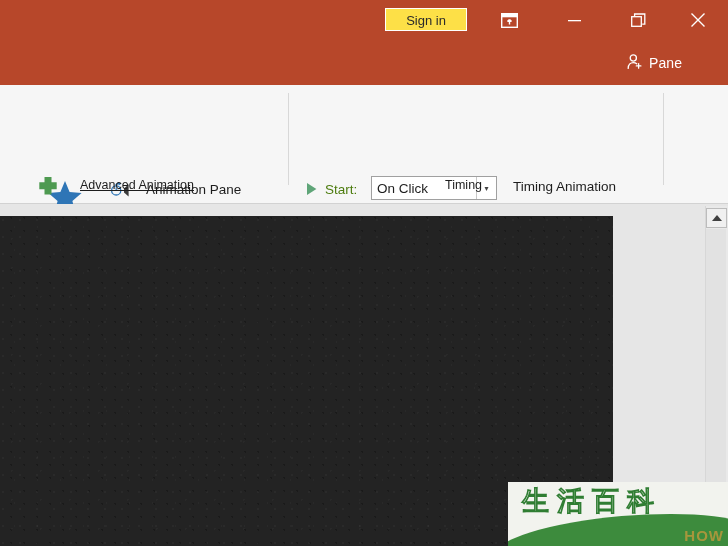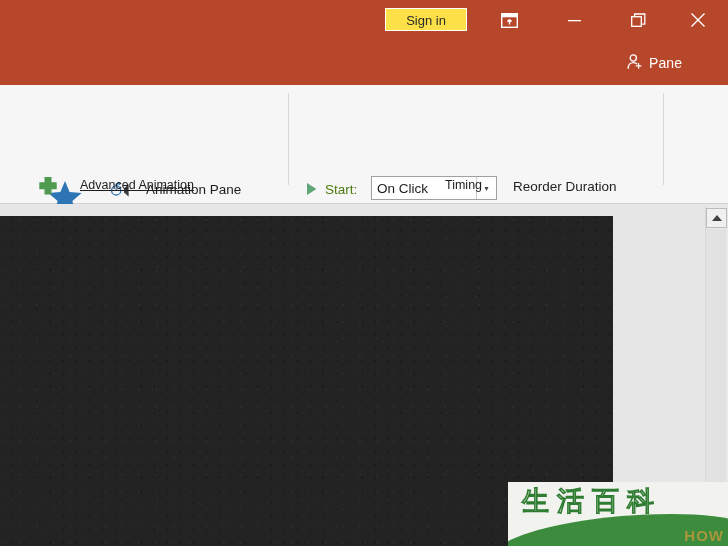--- a/index.html
+++ b/index.html
@@ -514,21 +514,21 @@
     </div>
     <div class="spin" id="spin-delay">
       <span class="val">00.00</span>
       <span class="arrows">
         <span class="up"></span>
         <span class="down"></span>
       </span>
     </div>
     <div class="highlight-box"></div>
 
-    <div id="reorder-animation-title">Reorder Duration</div>
+    <div id="reorder-animation-title">Timing Animation</div>
 
     <div class="reorder-cmd" id="cmd-move-earlier">
       <span class="tri-up"></span>
       <span>Move Earlier</span>
     </div>
     <div class="reorder-cmd" id="cmd-move-later">
       <span class="tri-down"></span>
       <span>Move Later</span>
     </div>
 

